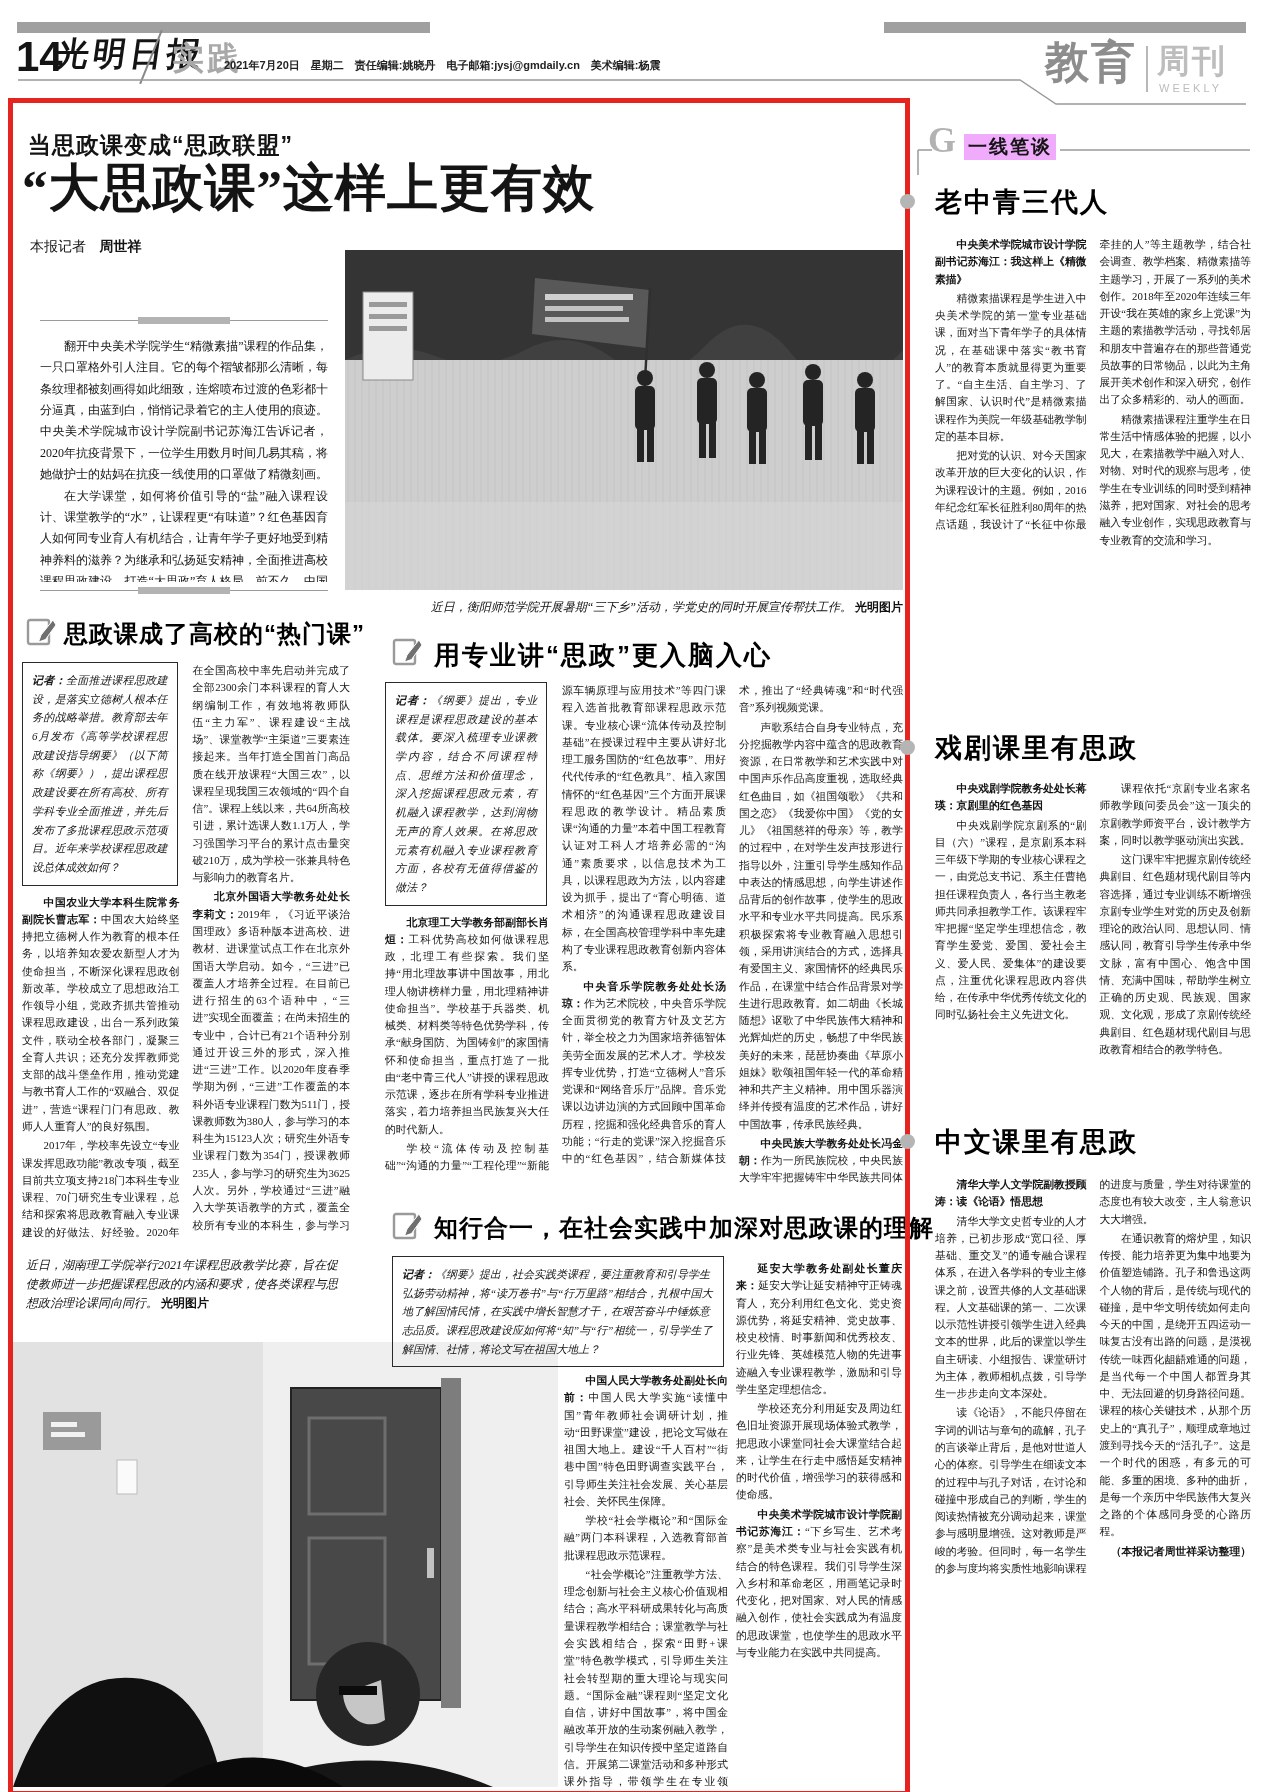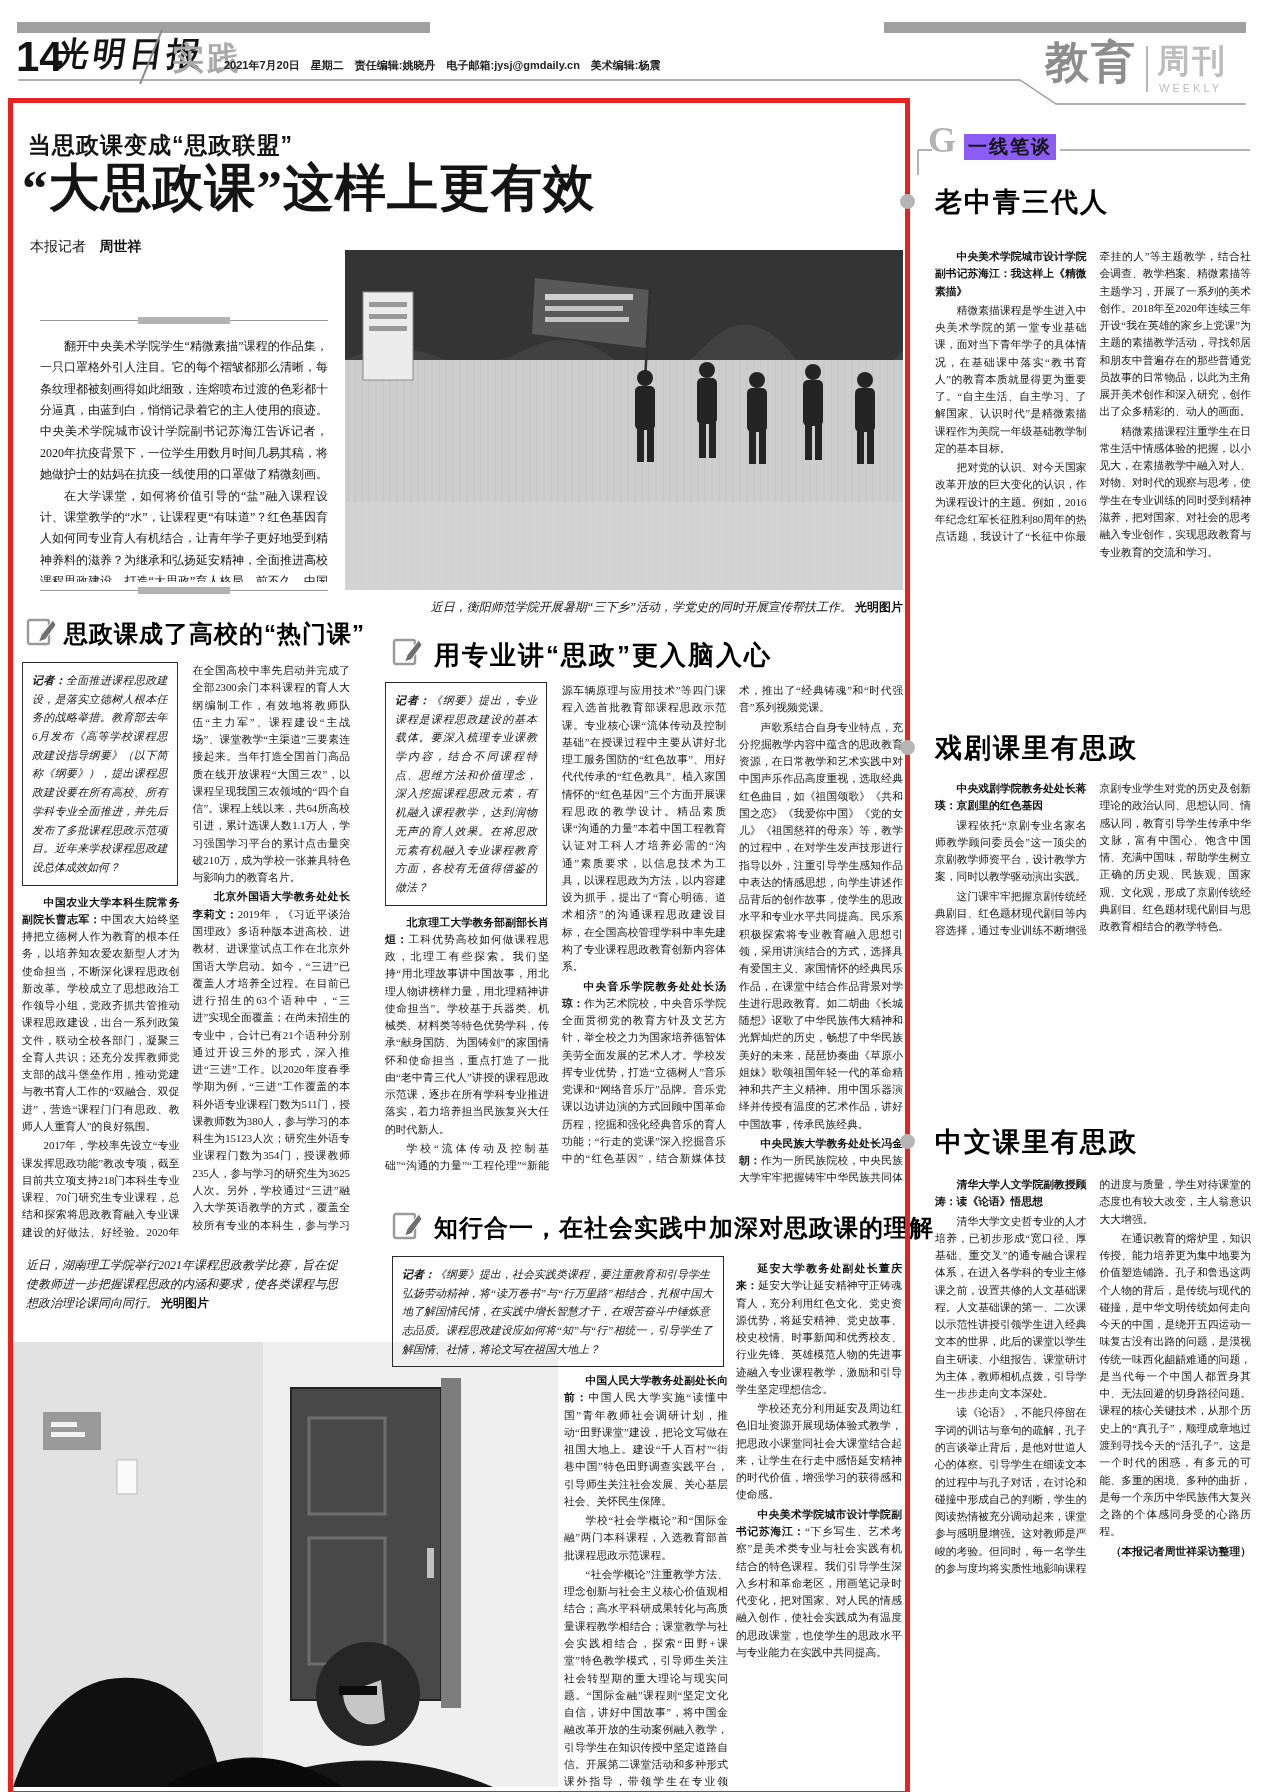--- a/index.html
+++ b/index.html
@@ -195,37 +195,38 @@
   <div class="abs body-text" style="left:736px;top:1260px;width:166px;height:530px;overflow:hidden;">
       <p><b>延安大学教务处副处长董庆来：</b>延安大学让延安精神守正铸魂育人，充分利用红色文化、党史资源优势，将延安精神、党史故事、校史校情、时事新闻和优秀校友、行业先锋、英雄模范人物的先进事迹融入专业课程教学，激励和引导学生坚定理想信念。</p>
       <p>学校还充分利用延安及周边红色旧址资源开展现场体验式教学，把思政小课堂同社会大课堂结合起来，让学生在行走中感悟延安精神的时代价值，增强学习的获得感和使命感。</p>
       <p><b>中央美术学院城市设计学院副书记苏海江：</b>“下乡写生、艺术考察”是美术类专业与社会实践有机结合的特色课程。我们引导学生深入乡村和革命老区，用画笔记录时代变化，把对国家、对人民的情感融入创作，使社会实践成为有温度的思政课堂，也使学生的思政水平与专业能力在实践中共同提高。</p>
     </div>
 
   <svg class="abs" style="left:910px;top:120px;" width="352" height="70">
     <path d="M8,30 H22 M8,30 V55 M150,30 H340" stroke="#9a9a9a" stroke-width="1.5" fill="none"></path>
   </svg>
   <div class="abs" style="left:928px;top:122px;font-size:36px;font-weight:700;color:#b2b2b2;line-height:1;">G</div>
-  <div class="abs sans" style="left:964px;top:134px;font-size:19px;font-weight:900;letter-spacing:2px;background:#8b5cf6;padding:0 4px;">一线笔谈</div>
+  <div class="abs sans" style="left:964px;top:134px;font-size:19px;font-weight:900;letter-spacing:2px;background:#f0abfc;padding:0 4px;">一线笔谈</div>
 
   <div class="dot" style="left:900px;top:194px;"></div>
   <div class="dot" style="left:900px;top:740px;"></div>
   <div class="dot" style="left:900px;top:1134px;"></div>
 
   <div class="abs side-title" style="left:935px;top:184px;">老中青三代人</div>
-  <div class="abs body-text cols2" style="left:935px;top:248px;width:316px;height:456px;font-family:Liberation Serif, serif;">
+  <div class="abs body-text cols2" style="left:935px;top:236px;width:316px;height:456px;font-family:Liberation Serif, serif;">
       <p class="lead">中央美术学院城市设计学院副书记苏海江：我这样上《精微素描》</p>
       <p>精微素描课程是学生进入中央美术学院的第一堂专业基础课，面对当下青年学子的具体情况，在基础课中落实“教书育人”的教育本质就显得更为重要了。“自主生活、自主学习、了解国家、认识时代”是精微素描课程作为美院一年级基础教学制定的基本目标。</p>
       <p>把对党的认识、对今天国家改革开放的巨大变化的认识，作为课程设计的主题。例如，2016年纪念红军长征胜利80周年的热点话题，我设计了“长征中你最牵挂的人”等主题教学，结合社会调查、教学档案、精微素描等主题学习，开展了一系列的美术创作。2018年至2020年连续三年开设“我在英雄的家乡上党课”为主题的素描教学活动，寻找邻居和朋友中普遍存在的那些普通党员故事的日常物品，以此为主角展开美术创作和深入研究，创作出了众多精彩的、动人的画面。</p>
       <p>精微素描课程注重学生在日常生活中情感体验的把握，以小见大，在素描教学中融入对人、对物、对时代的观察与思考，使学生在专业训练的同时受到精神滋养，把对国家、对社会的思考融入专业创作，实现思政教育与专业教育的交流和学习。</p>
     </div>
 
   <div class="abs side-title" style="left:935px;top:730px;">戏剧课里有思政</div>
   <div class="abs body-text cols2" style="left:935px;top:780px;width:316px;height:312px;">
       <p class="lead">中央戏剧学院教务处处长蒋瑛：京剧里的红色基因</p>
+      <p>中央戏剧学院京剧系的“剧目（六）”课程，是京剧系本科三年级下学期的专业核心课程之一，由党总支书记、系主任曹艳担任课程负责人，各行当主教老师共同承担教学工作。该课程牢牢把握“坚定学生理想信念，教育学生爱党、爱国、爱社会主义、爱人民、爱集体”的建设要点，注重优化课程思政内容供给，在传承中华优秀传统文化的同时弘扬社会主义先进文化。</p>
       <p>课程依托“京剧专业名家名师教学顾问委员会”这一顶尖的京剧教学师资平台，设计教学方案，同时以教学驱动演出实践。</p>
       <p>这门课牢牢把握京剧传统经典剧目、红色题材现代剧目等内容选择，通过专业训练不断增强京剧专业学生对党的历史及创新理论的政治认同、思想认同、情感认同，教育引导学生传承中华文脉，富有中国心、饱含中国情、充满中国味，帮助学生树立正确的历史观、民族观、国家观、文化观，形成了京剧传统经典剧目、红色题材现代剧目与思政教育相结合的教学特色。</p>
     </div>
 
   <div class="abs side-title" style="left:935px;top:1124px;">中文课里有思政</div>
   <div class="abs body-text cols2" style="left:935px;top:1176px;width:316px;height:608px;">
       <p class="lead">清华大学人文学院副教授顾涛：读《论语》悟思想</p>
       <p>清华大学文史哲专业的人才培养，已初步形成“宽口径、厚基础、重交叉”的通专融合课程体系，在进入各学科的专业主修课之前，设置共修的人文基础课程。人文基础课的第一、二次课以示范性讲授引领学生进入经典文本的世界，此后的课堂以学生自主研读、小组报告、课堂研讨为主体，教师相机点拨，引导学生一步步走向文本深处。</p>
       <p>读《论语》，不能只停留在字词的训诂与章句的疏解，孔子的言谈举止背后，是他对世道人心的体察。引导学生在细读文本的过程中与孔子对话，在讨论和碰撞中形成自己的判断，学生的阅读热情被充分调动起来，课堂参与感明显增强。这对教师是严峻的考验。但同时，每一名学生的参与度均将实质性地影响课程的进度与质量，学生对待课堂的态度也有较大改变，主人翁意识大大增强。</p>
       <p>在通识教育的熔炉里，知识传授、能力培养更为集中地要为价值塑造铺路。孔子和鲁迅这两个人物的背后，是传统与现代的碰撞，是中华文明传统如何走向今天的中国，是绕开五四运动一味复古没有出路的问题，是漠视传统一味西化龃龉难通的问题，是当代每一个中国人都置身其中、无法回避的切身路径问题。课程的核心关键技术，从那个历史上的“真孔子”，顺理成章地过渡到寻找今天的“活孔子”。这是一个时代的困惑，有多元的可能、多重的困境、多种的曲折，是每一个亲历中华民族伟大复兴之路的个体感同身受的心路历程。</p>

